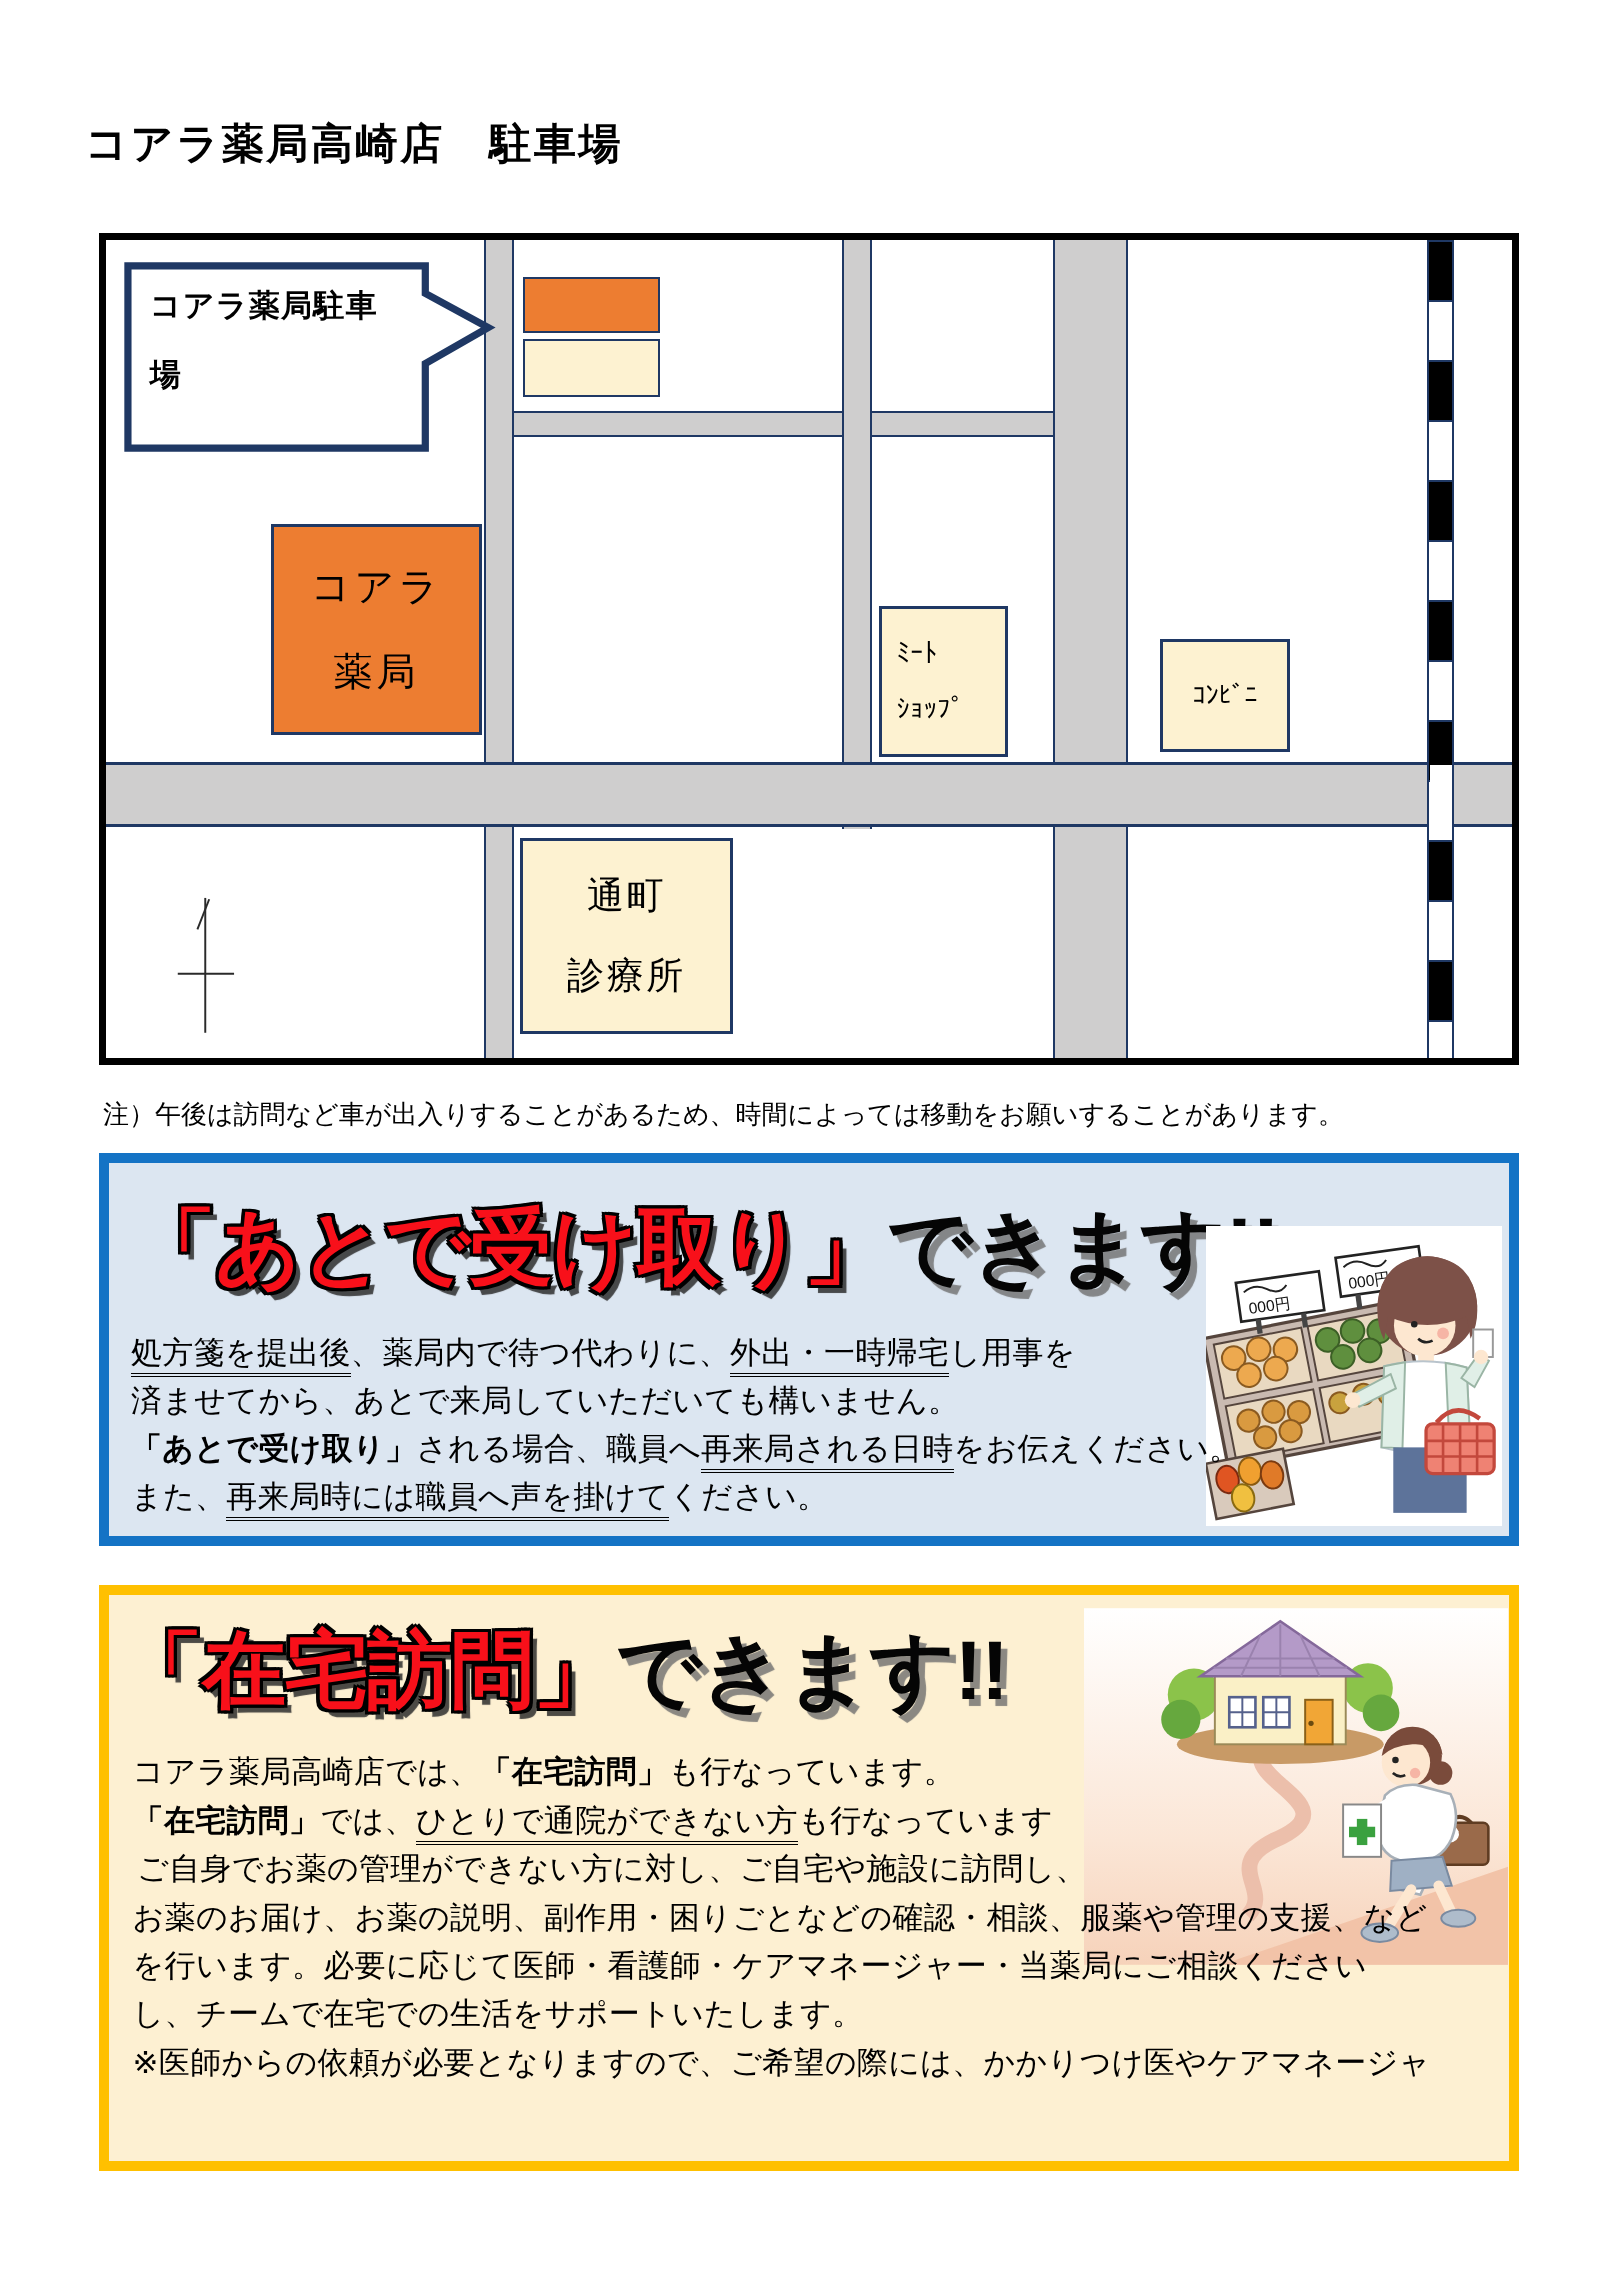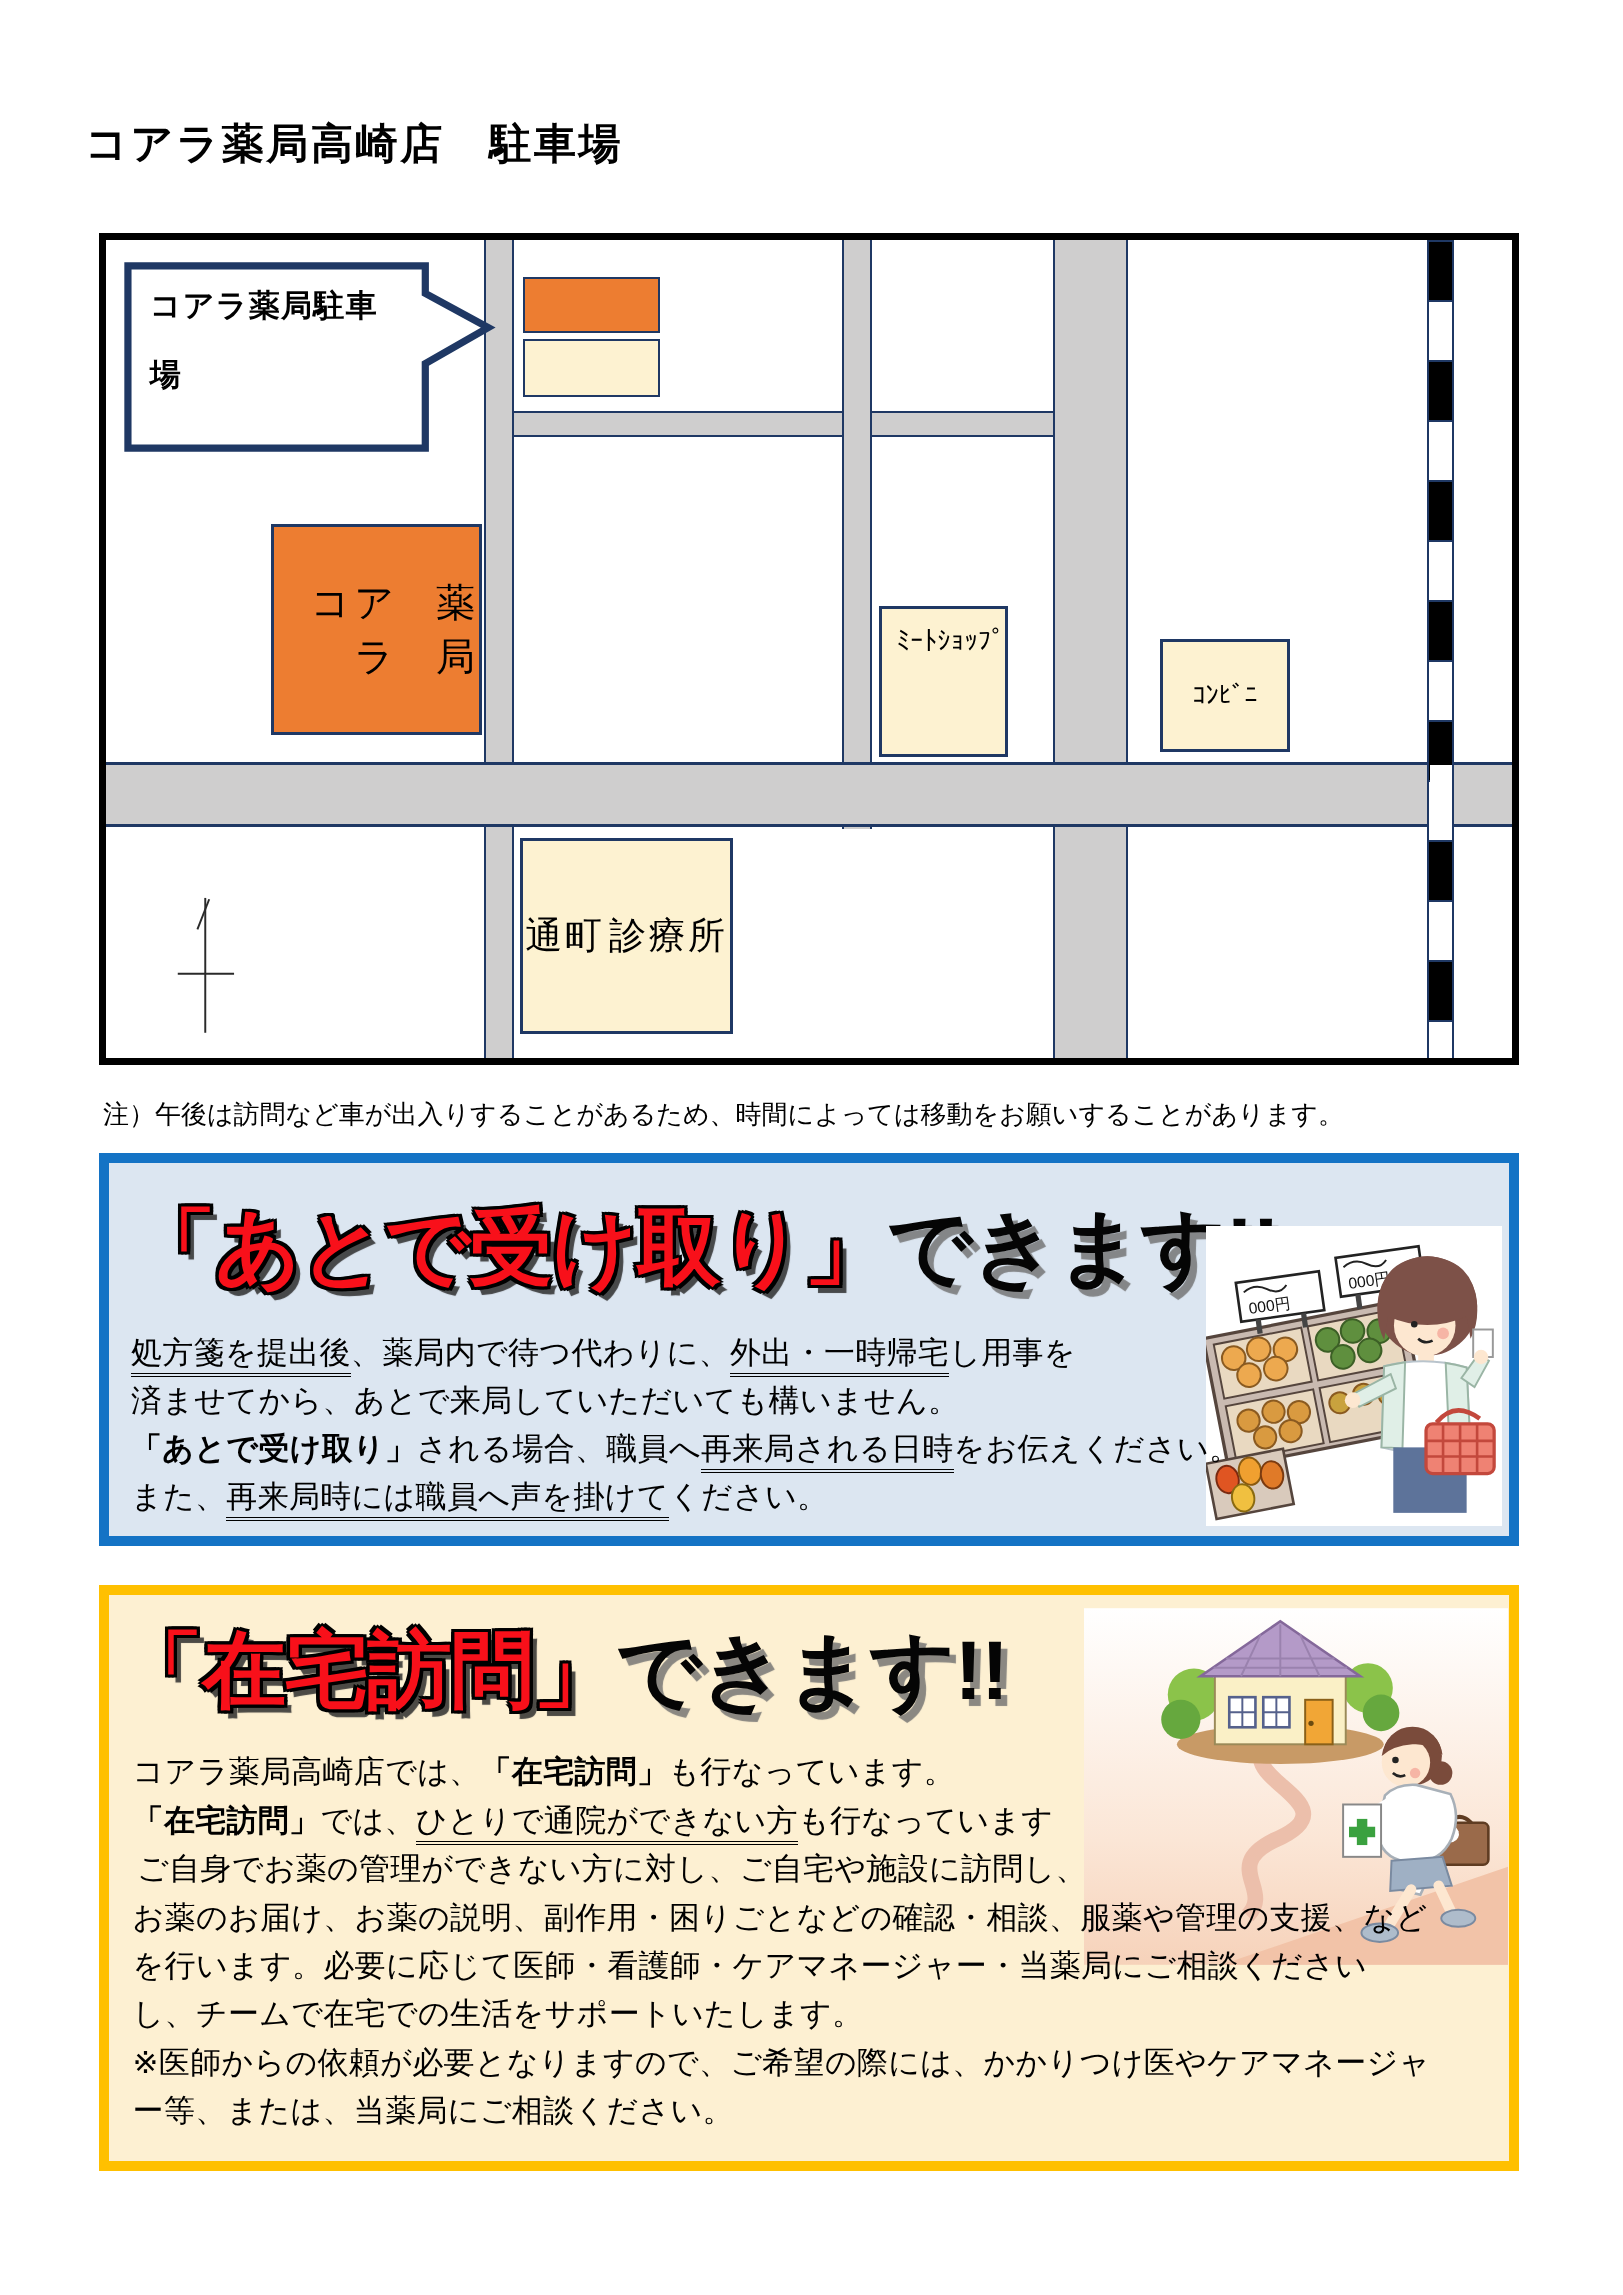--- a/index.html
+++ b/index.html
@@ -30,21 +30,21 @@
     left:1321px; top:0; width:27px; height:818px; z-index:4;
     border-left:2.6px solid #1f3864; border-right:2.6px solid #1f3864;
     background-image:
       repeating-linear-gradient(180deg,#1f3864 0 2px,rgba(0,0,0,0) 2px 60px),
       repeating-linear-gradient(180deg,#000 0 60px,#fff 60px 120px);
   }
   .rail-crossing { left:1324px; top:525px; width:21.6px; height:59px; background:#fff; z-index:5; }
 
   .map-building {
     position:absolute; border:3.3px solid #1f3864; z-index:6;
-    display:flex; flex-direction:row; justify-content:space-around; align-items:center;
+    display:flex; flex-direction:column; justify-content:space-around; align-items:center;
   }
   .b-orange { background:#ed7d31; }
   .b-cream  { background:#fdf2d1; }
   .pharmacy { left:165px; top:284px; width:211px; height:211px; font-size:39px; font-weight:500; letter-spacing:3.9px; padding:18.3px 0; }
   .clinic   { left:414px; top:598px; width:213px; height:196px; font-size:37px; font-weight:500; letter-spacing:2.6px; padding:15.7px 0; }
   .meatshop { left:773px; top:366px; width:129px; height:151px; font-size:27px; font-weight:500; align-items:flex-start; padding:17px 0 17px 14.4px; }
   .conbini  { left:1054px; top:399px; width:130px; height:113px; font-size:26px; font-weight:500; justify-content:center; }
   .parking-a { left:417px; top:37px;  width:137px; height:56px; border-width:2.6px; }
   .parking-b { left:417px; top:99px; width:137px; height:58px; border-width:2.6px; }
 
@@ -298,17 +298,16 @@
       </svg>
     </div>
 
     <div class="body-line yel-l0"><span>コアラ薬局高崎店では、</span><span class="b">「在宅訪問」</span><span>も行なっています。</span></div>
     <div class="body-line yel-l1"><span class="b">「在宅訪問」</span><span>では、</span><span class="u">ひとりで通院ができない方</span><span>も行なっています</span></div>
     <div class="body-line yel-l2"><span>ご自身でお薬の管理ができない方に対し、ご自宅や施設に訪問し、</span></div>
     <div class="body-line yel-l3"><span>お薬のお届け、お薬の説明、副作用・困りごとなどの確認・相談、服薬や管理の支援、など</span></div>
     <div class="body-line yel-l4"><span>を行います。必要に応じて医師・看護師・ケアマネージャー・当薬局にご相談ください</span></div>
     <div class="body-line yel-l5"><span>し、チームで在宅での生活をサポートいたします。</span></div>
     <div class="body-line yel-l6"><span>※医師からの依頼が必要となりますので、ご希望の際には、かかりつけ医やケアマネージャ</span></div>
-    <div class="body-line yel-l7"><span>ー等、または、当薬局にご相談ください。</span></div>
   </div>
 
 </div>
 
 
 </body></html>

